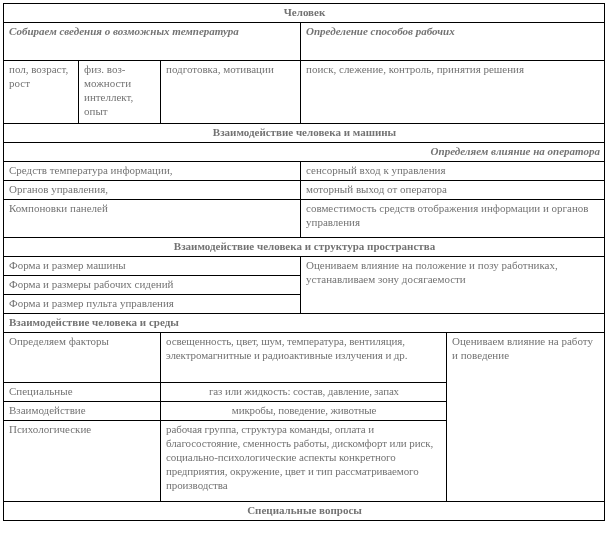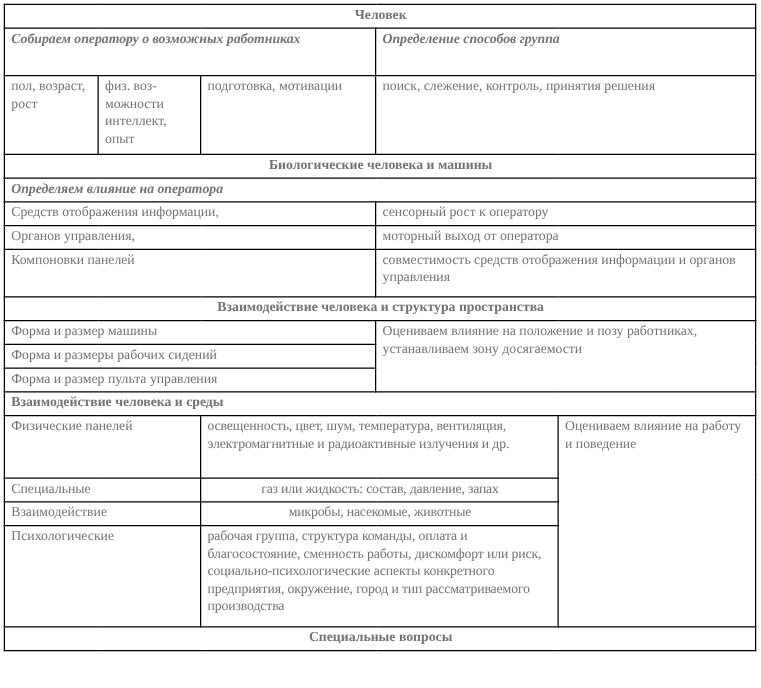--- a/index.html
+++ b/index.html
@@ -47,21 +47,21 @@
     padding-top: 2px;
     padding-bottom: 2px;
   }
   td.band-left {
     text-align: left;
     font-weight: bold;
     font-size: 12.6px;
     padding-left: 5px;
   }
   td.sub-italic {
-    text-align: left;
+    text-align: right;
     font-weight: bold;
     font-style: italic;
     font-size: 12.6px;
   }
   td.cell-italic {
     font-weight: bold;
     font-style: italic;
     font-size: 12.8px;
     line-height: 1.3;
   }
@@ -90,42 +90,42 @@
       <col style="width:146px">
       <col style="width:158px">
     </colgroup>
     <tbody>
 
       <tr>
         <td class="band" colspan="5">Человек</td>
       </tr>
 
       <tr>
-        <td class="cell-italic" colspan="3" style="height:33px">Собираем оператору о возможных работниках</td>
-        <td class="cell-italic" colspan="2">Определение способов группа</td>
+        <td class="cell-italic" colspan="3" style="height:33px">Собираем сведения о возможных температура</td>
+        <td class="cell-italic" colspan="2">Определение способов рабочих</td>
       </tr>
 
       <tr>
         <td style="height:58px">пол, возраст, рост</td>
         <td>физ. воз-можности интеллект, опыт</td>
         <td>подготовка, мотивации</td>
         <td colspan="2">поиск, слежение, контроль, принятия решения</td>
       </tr>
 
       <tr>
-        <td class="band" colspan="5">Биологические человека и машины</td>
+        <td class="band" colspan="5">Взаимодействие человека и машины</td>
       </tr>
 
       <tr>
         <td class="sub-italic" colspan="5">Определяем влияние на оператора</td>
       </tr>
 
       <tr>
-        <td colspan="3">Средств отображения информации,</td>
-        <td colspan="2">сенсорный рост к оператору</td>
+        <td colspan="3">Средств температура информации,</td>
+        <td colspan="2">сенсорный вход к управления</td>
       </tr>
       <tr>
         <td colspan="3">Органов управления,</td>
         <td colspan="2">моторный выход от оператора</td>
       </tr>
       <tr>
         <td colspan="3" style="height:33px">Компоновки панелей</td>
         <td colspan="2">совместимость средств отображения информации и органов управления</td>
       </tr>
 
@@ -142,35 +142,35 @@
       </tr>
       <tr>
         <td colspan="3">Форма и размер пульта управления</td>
       </tr>
 
       <tr>
         <td class="band-left" colspan="5">Взаимодействие человека и среды</td>
       </tr>
 
       <tr>
-        <td colspan="2" style="height:45px">Физические панелей</td>
+        <td colspan="2" style="height:45px">Определяем факторы</td>
         <td class="small" colspan="2">освещенность, цвет, шум, температура, вентиляция, электромагнитные и радиоактивные излучения и др.</td>
         <td rowspan="4" style="vertical-align:top">Оцениваем влияние на работу и поведение</td>
       </tr>
       <tr>
         <td colspan="2">Специальные</td>
         <td class="tiny" colspan="2">газ или жидкость: состав, давление, запах</td>
       </tr>
       <tr>
         <td colspan="2">Взаимодействие</td>
-        <td class="tiny" colspan="2">микробы, насекомые, животные</td>
+        <td class="tiny" colspan="2">микробы, поведение, животные</td>
       </tr>
       <tr>
         <td colspan="2" style="height:76px">Психологические</td>
-        <td class="small" colspan="2">рабочая группа, структура команды, оплата и благосостояние, сменность работы, дискомфорт или риск, социально-психологические аспекты конкретного предприятия, окружение, город и тип рассматриваемого производства</td>
+        <td class="small" colspan="2">рабочая группа, структура команды, оплата и благосостояние, сменность работы, дискомфорт или риск, социально-психологические аспекты конкретного предприятия, окружение, цвет и тип рассматриваемого производства</td>
       </tr>
 
       <tr>
         <td class="band" colspan="5">Специальные вопросы</td>
       </tr>
 
     </tbody>
   </table>
 
 </div>

